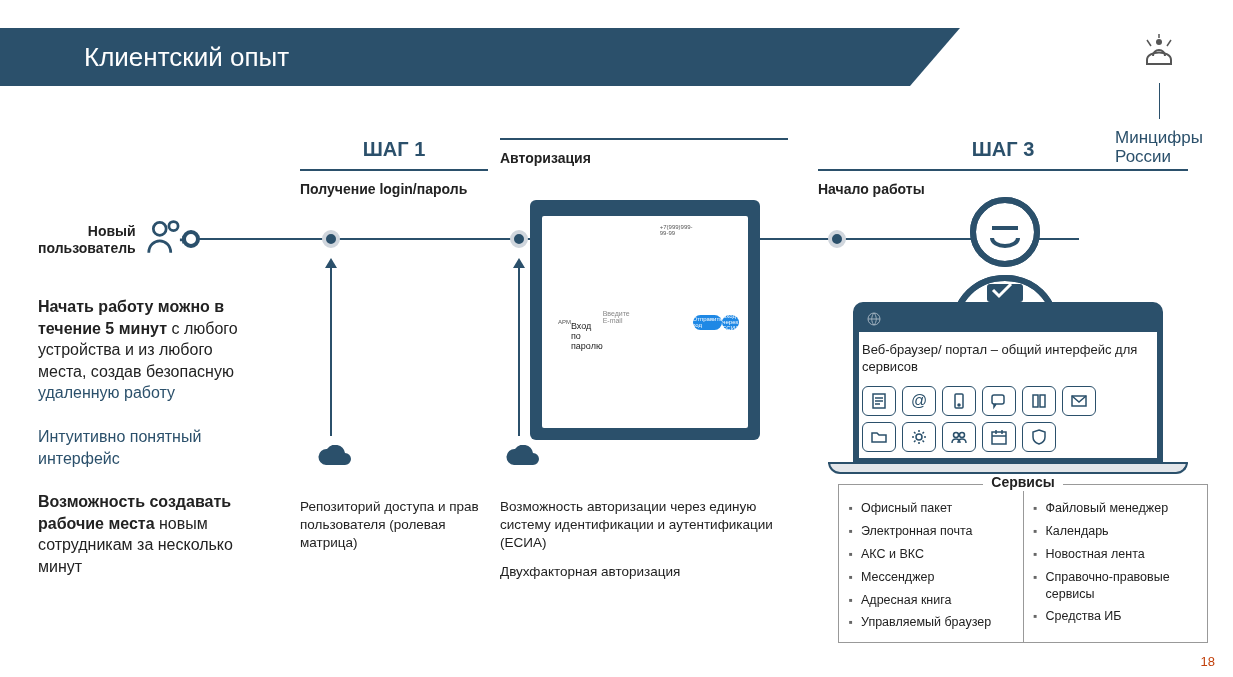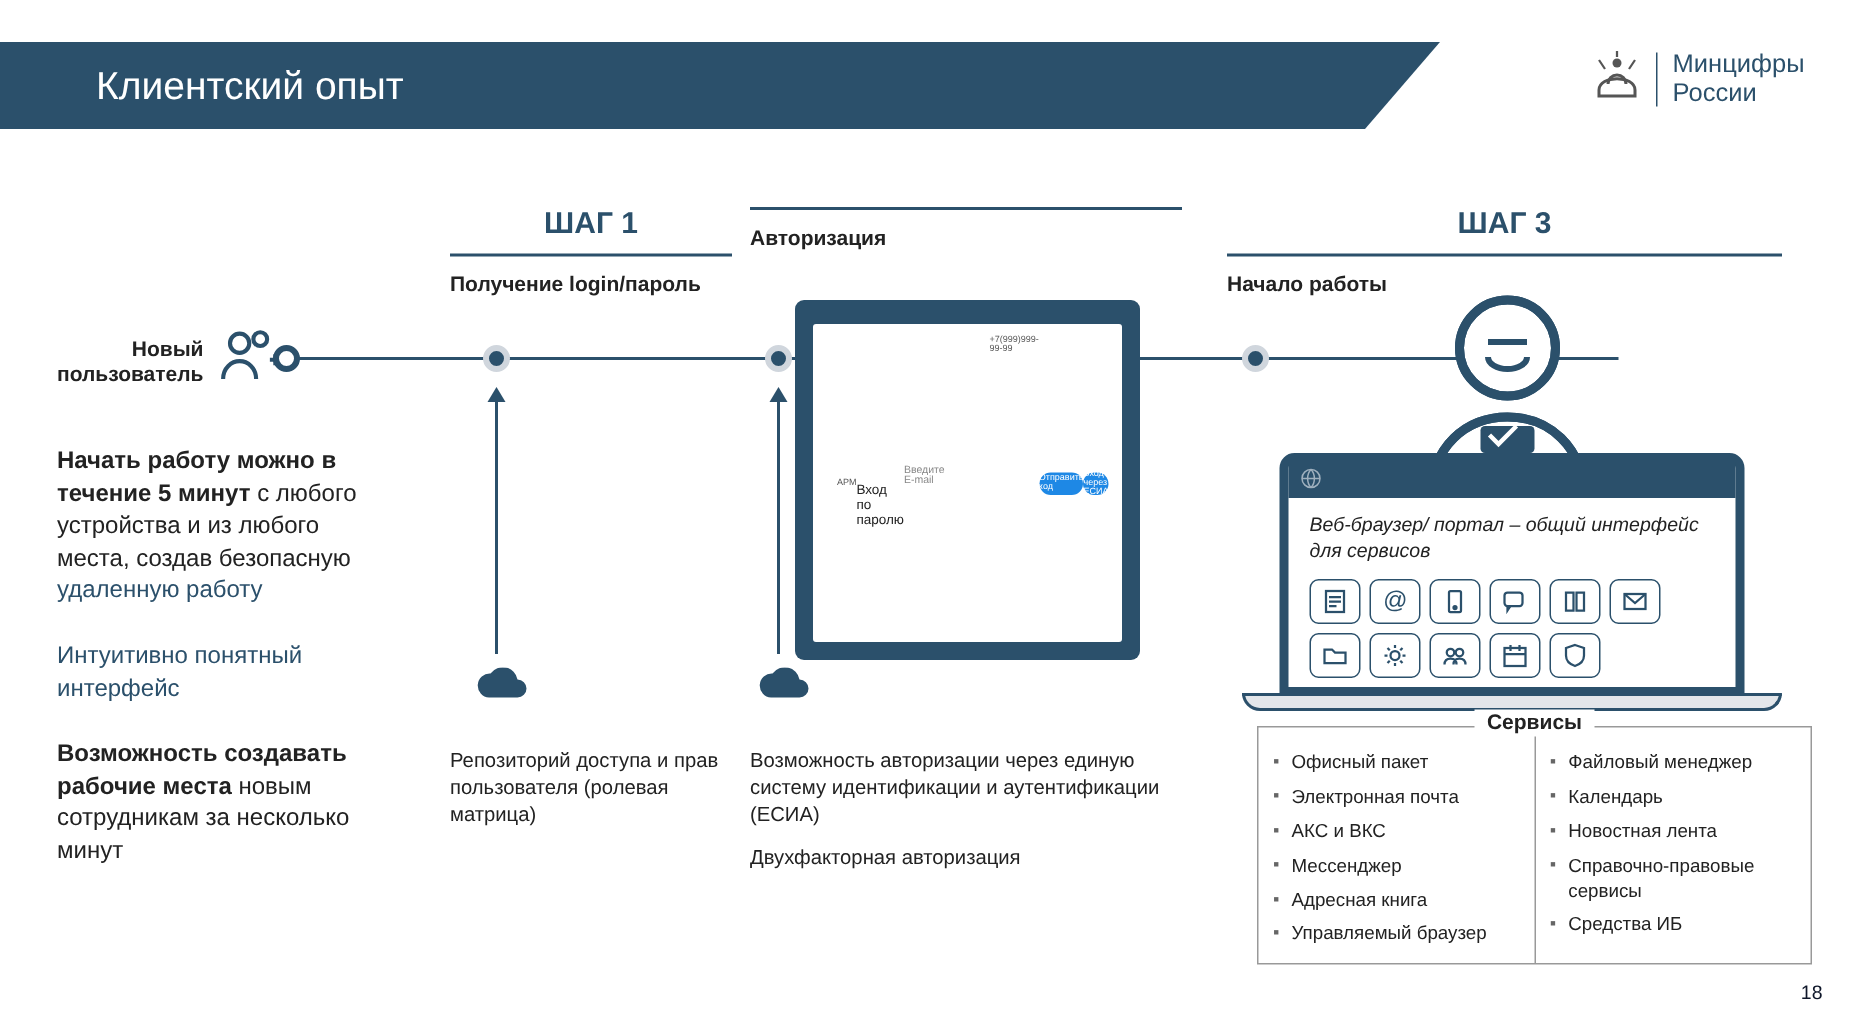--- a/index.html
+++ b/index.html
@@ -6,28 +6,28 @@
   body {
     width: 1233px; height: 677px;
     font-family: Arial, Helvetica, sans-serif;
     background: #fff; color: #222; position: relative; overflow: hidden;
   }
 
   
   .header-bar {
     position: absolute; left: 0; top: 28px; height: 58px;
     width: 960px; background: #2b506b;
-    display: flex; align-items: center; padding-left: 64px;
+    display: flex; align-items: center; padding-left: 84px;
     clip-path: polygon(0 0, 100% 0, calc(100% - 50px) 100%, 0 100%);
   }
   .header-bar h1 { color: #fff; font-size: 26px; font-weight: 500; }
 
   .logo {
     position: absolute; right: 30px; top: 32px;
-    display: flex; align-items: center; gap: 10px;
+    display: flex; align-items: center; gap: 10px; flex-direction: column;
   }
   .logo-emblem { font-size: 28px; color:#444; }
   .logo-divider { width:1px; height:36px; background:#2b506b; }
   .logo-text { font-size: 17px; line-height: 1.1; color:#2b506b; font-weight:500;}
 
   
   .left-col {
     position: absolute; left: 38px; top: 216px; width: 222px;
   }
   .user-label {
@@ -103,41 +103,41 @@
 
   
   .avatar { position:absolute; left:625px; top:60px; }
   .laptop {
     position:absolute; left:553px; top:176px; width:310px; height:162px;
     border:6px solid #2b506b; border-radius:10px 10px 0 0; background:#fff;
   }
   .laptop-base { position:absolute; left:528px; top:336px; width:360px; height:12px;
     background:#e3e6ea; border:2px solid #2b506b; border-radius:0 0 14px 14px;}
   .laptop-bar { height:24px; background:#2b506b; display:flex; align-items:center; padding-left:8px; color:#9fb0be; font-size:14px;}
-  .laptop-body { padding:10px 14px;font-style:italic; }
+  .laptop-body { padding:10px 3px; }
   .laptop-text { font-size:13px; line-height:1.3; margin-bottom:10px;}
   .icon-grid { display:grid; grid-template-columns:repeat(6, 34px); gap:6px;}
   .mini-icon { width:34px; height:30px; border:1.5px solid #2b506b; border-radius:6px;
     display:flex; align-items:center; justify-content:center; font-size:16px; color:#2b506b;}
 
   
   .services {
     position:absolute; left:538px; top:358px; width:370px;
     border:1px solid #999;
   }
   .services-title-wrap { text-align:center; margin-top:-12px;}
   .services-title-wrap span { background:#fff; padding:0 8px; font-size:14px; font-weight:700;}
   .services-cols { display:flex; }
   .services-col { flex:1; padding:6px 6px 8px 8px; }
   .services-col:first-child { border-right:1px solid #999; }
   .services ul { list-style:none; }
   .services li { font-size:12.5px; line-height:1.35; padding:3px 0 3px 14px; position:relative;}
   .services li::before { content:"■"; font-size:6px; color:#666; position:absolute; left:2px; top:7px;}
 
-  .page-num { position:absolute; right:18px; bottom:8px; font-size:13px; color:#0f172a;}
+  .page-num { position:absolute; right:18px; bottom:8px; font-size:13px; color:#c2410c;}
 </style>
 </head>
 <body>
 
 <div class="header-bar">
   <h1>Клиентский опыт</h1>
 </div>
 <div class="logo">
   <span class="logo-emblem">
     <svg width="32" height="34" viewBox="0 0 32 34">

